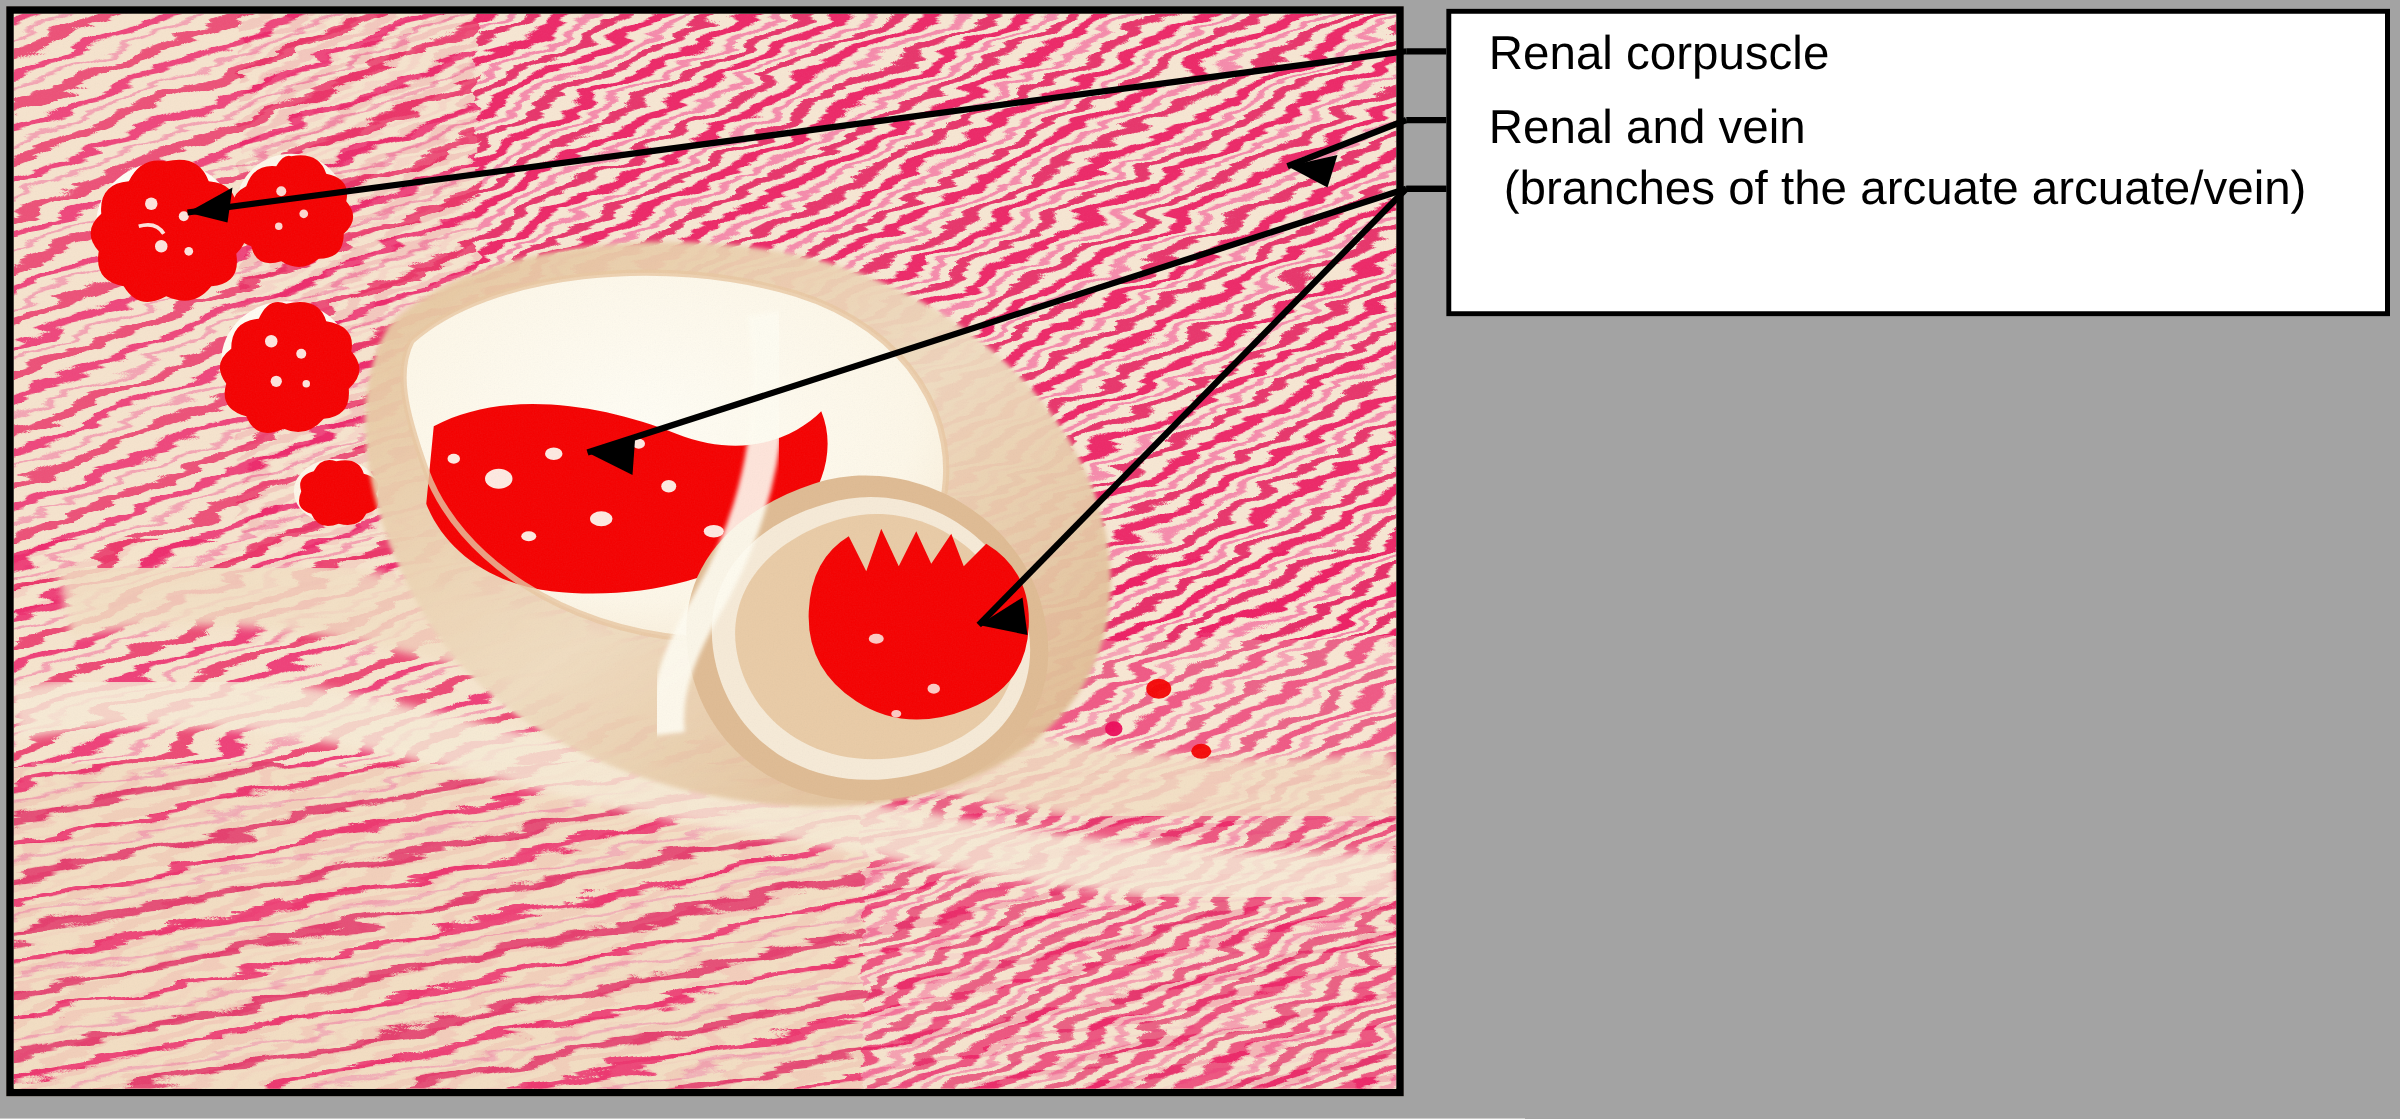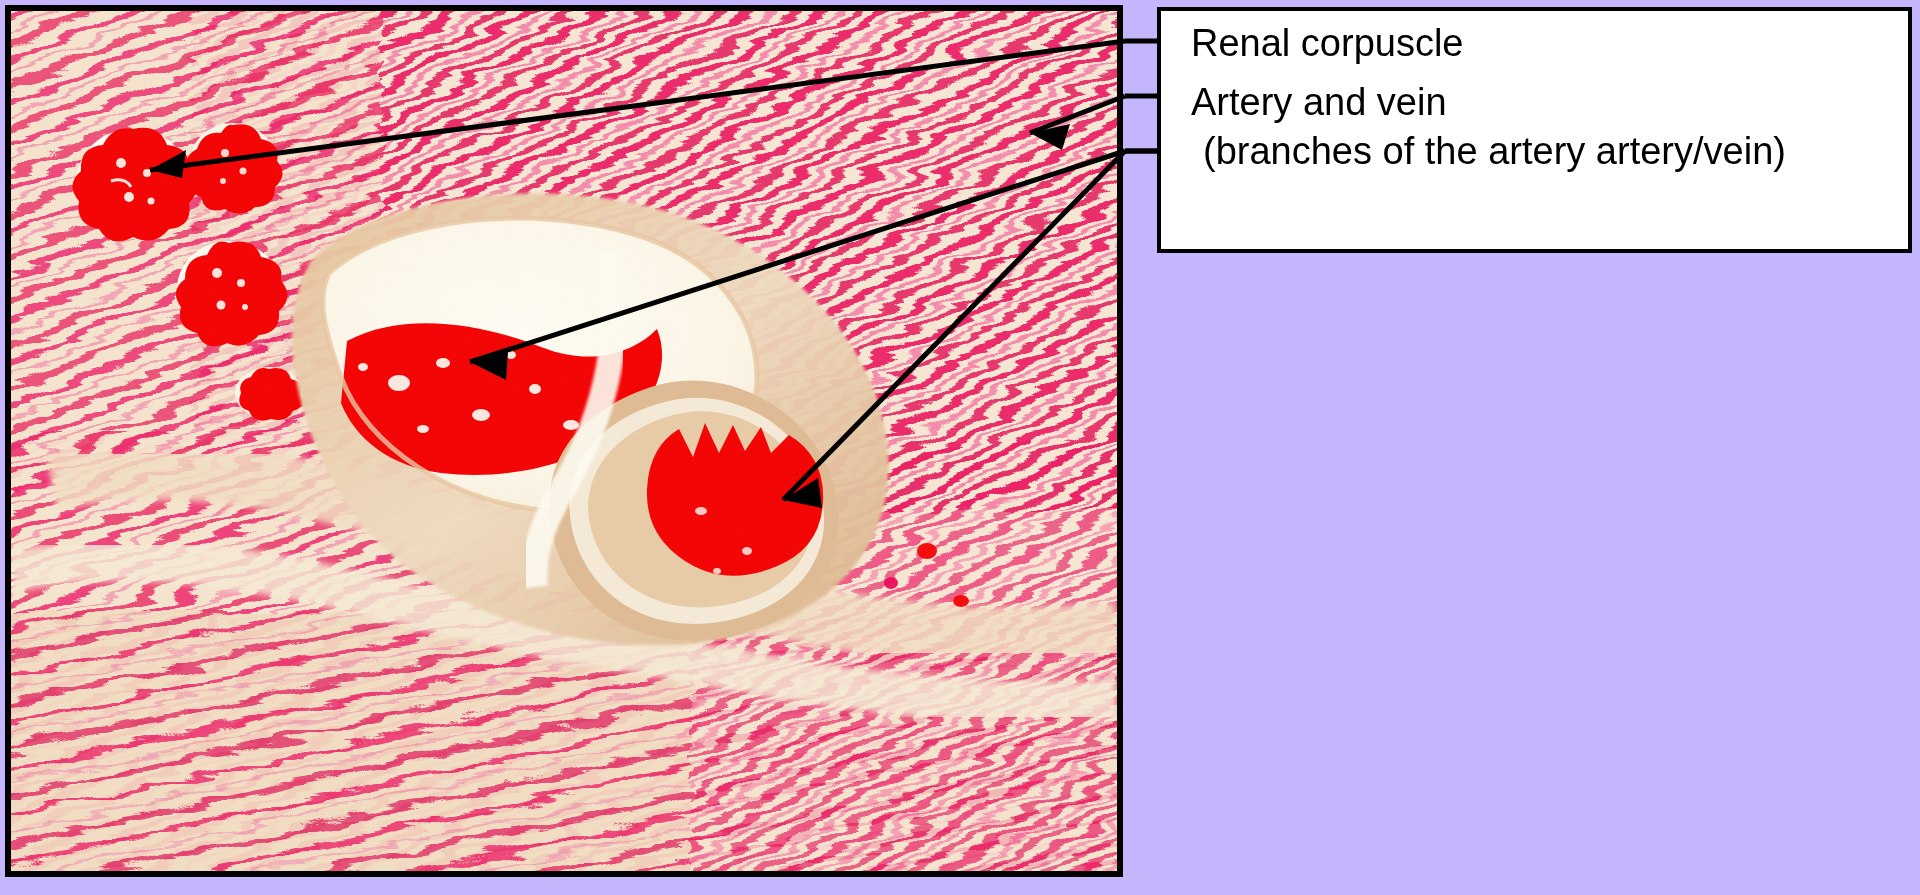--- a/index.html
+++ b/index.html
@@ -10,21 +10,21 @@
   body {
     width: 1920px;
     height: 895px;
     font-family: "Liberation Sans", sans-serif;
     overflow: hidden;
   }
   #root {
     position: relative;
     width: 1920px;
     height: 895px;
-    background: #c4b5fd;
+    background: #a3a3a3;
   }
 
   
   .micrograph {
     position: absolute;
     left: 5px;
     top: 5px;
     width: 1118px;
     height: 872px;
     border: 6px solid #000000;
@@ -282,22 +282,22 @@
 
         <rect x="0" y="0" width="1106" height="860" filter="url(#grain)" fill="#7a4a2a" opacity="0.30"></rect>
       </g>
     </svg>
   </div>
 
   <div class="legend-box">
     <div class="legend-list">
       <div class="legend-line">Renal corpuscle</div>
       <div class="legend-gap"></div>
-      <div class="legend-line">Artery and vein</div>
-      <div class="legend-line sub">(branches of the artery artery/vein)</div>
+      <div class="legend-line">Renal and vein</div>
+      <div class="legend-line sub">(branches of the arcuate arcuate/vein)</div>
     </div>
   </div>
 
   <svg class="overlay" viewBox="0 0 1920 895">
 
     <g>
       <path d="M1157,41 L1125,41" stroke="#000" stroke-width="5" fill="none"></path>
       <path d="M1125,41 L150,170" stroke="#000" stroke-width="5" fill="none"></path>
       <path d="M150,170 L186,150 L182,178 Z" fill="#000"></path>
     </g>

